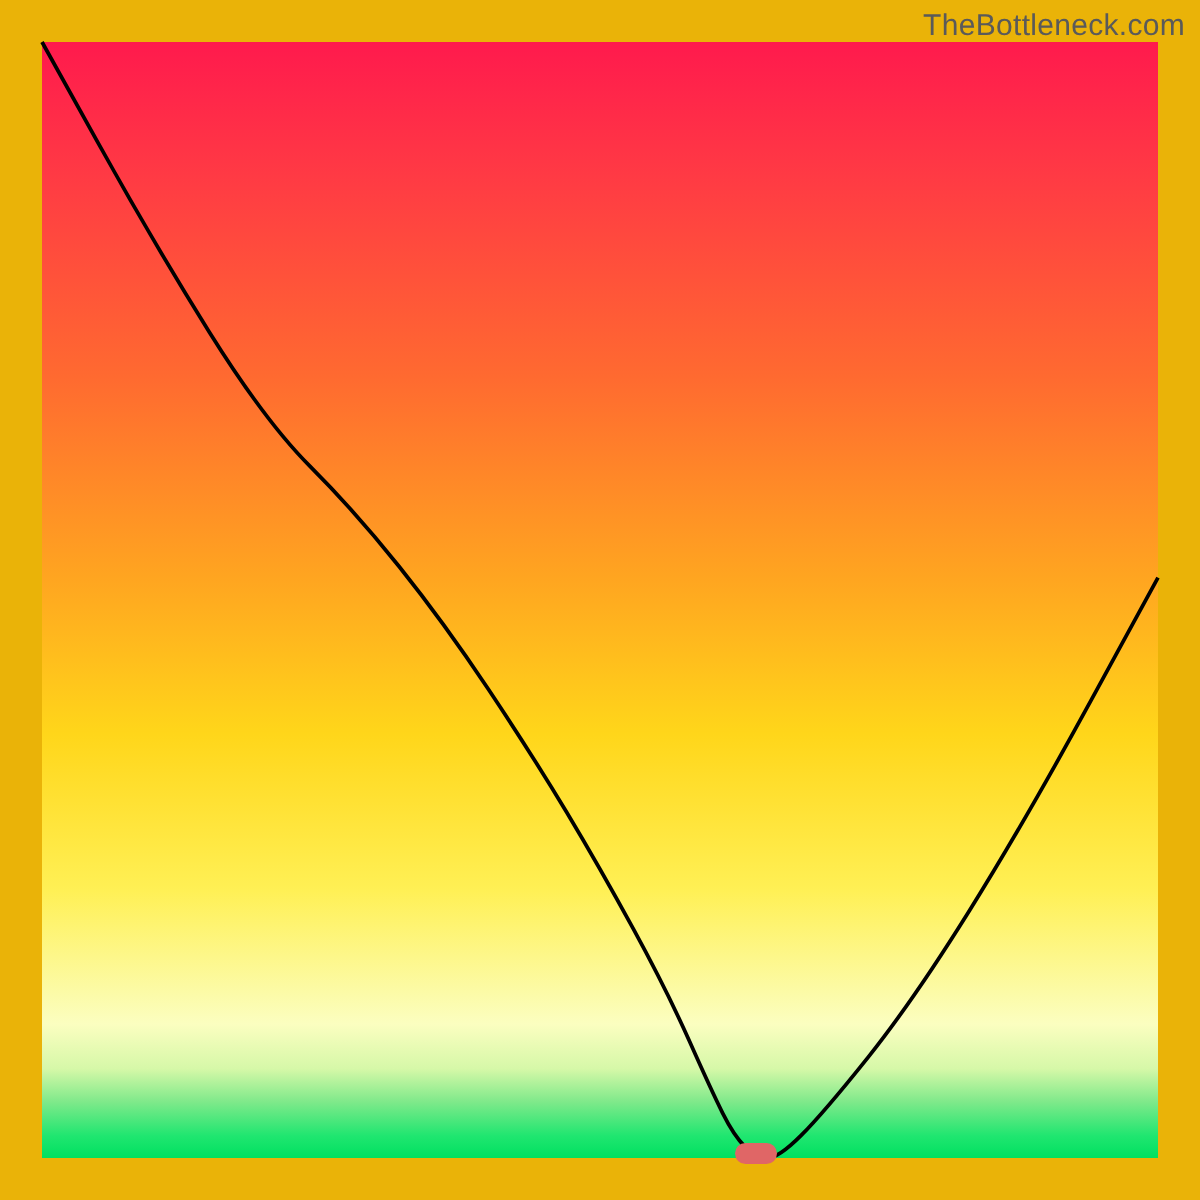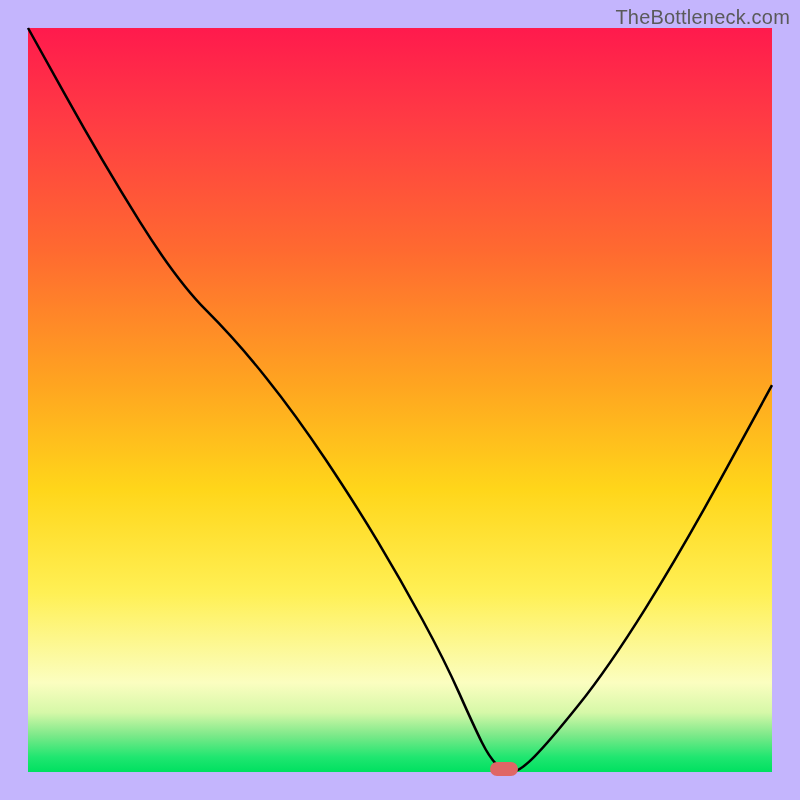--- a/index.html
+++ b/index.html
@@ -7,21 +7,21 @@
     padding: 0;
     width: 800px;
     height: 800px;
     background: #000;
     overflow: hidden;
   }
   .frame {
     position: relative;
     width: 800px;
     height: 800px;
-    background: #c4b5fd;
+    background: #eab308;
   }
   .plot-area {
     position: absolute;
     left: 28px;
     top: 28px;
     width: 744px;
     height: 744px;
     
     background: linear-gradient(to bottom,
       #ff1a4d 0%,

